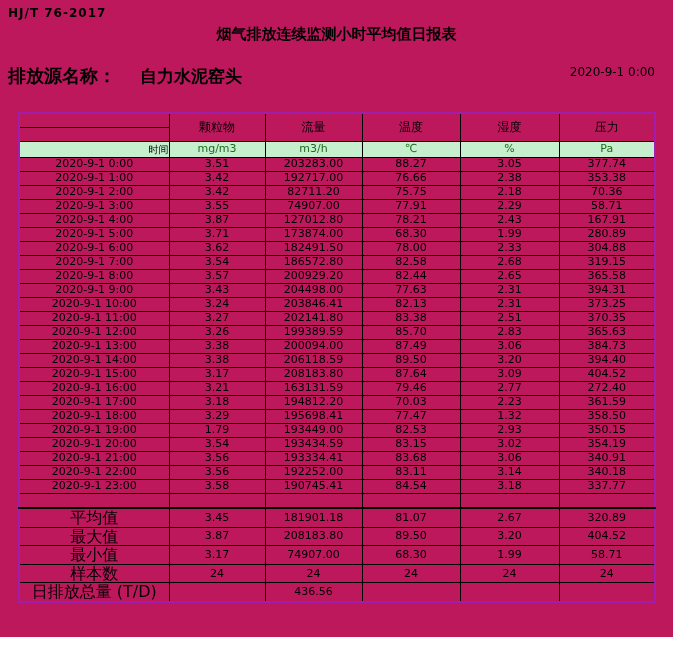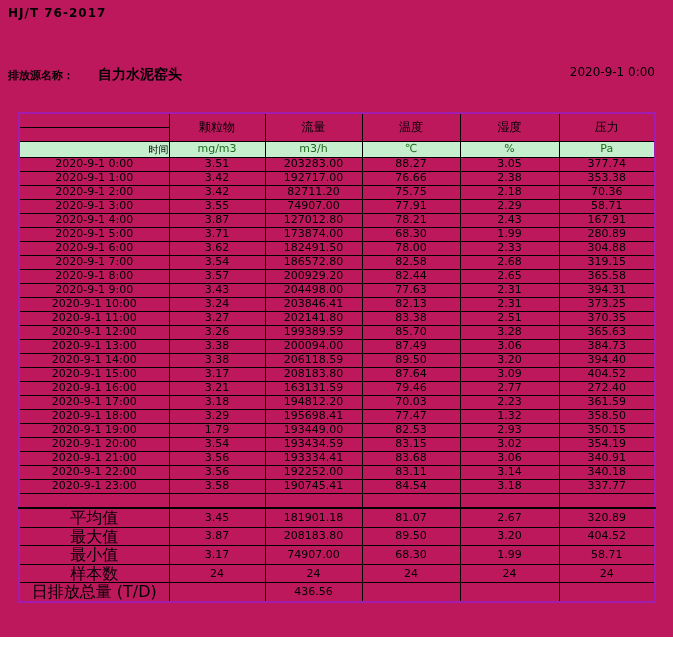--- a/index.html
+++ b/index.html
@@ -14,22 +14,22 @@
   }
   .std {
     position: absolute; left: 8px; top: 6px;
     font-size: 12px; font-weight: bold; letter-spacing: 1px;
   }
   .title {
     position: absolute; top: 25px; left: 0; width: 100%;
     text-align: center; font-size: 15px; font-weight: bold;
   }
   .meta-row { position: absolute; top: 64px; left: 8px; right: 18px; height: 16px; }
-  .src-label { font-size: 11px; font-weight: bold; }
-  .src-value { font-size: 14px; font-weight: bold; margin-left: 24px; margin-top: 26px; }
+  .src-label { font-size: 18px; font-weight: bold; }
+  .src-value { font-size: 17px; font-weight: bold; margin-left: 24px; margin-top: 26px; }
   .datetime { position: absolute; right: 0; top: 1px; font-size: 12px; font-weight: normal; }
 
   table.report {
     position: absolute; left: 18px; top: 112px;
     width: 636px; border-collapse: collapse; table-layout: fixed;
     border: 2px solid #a21caf;
   }
   table.report th, table.report td {
     border: 1px solid #000;
     padding: 0; margin: 0;
@@ -63,20 +63,21 @@
   .s-month { left: 626px; }
   .s-day { left: 659px; }
 </style>
 </head>
 <body>
 
 <div class="page">
 
   <div class="std">HJ/T 76-2017</div>
 
+  <div class="title">烟气排放连续监测小时平均值日报表</div>
 
   <div class="meta-row">
     <span class="src-label">排放源名称：</span><span class="src-value">自力水泥窑头</span>
     <span class="datetime">2020-9-1 0:00</span>
   </div>
 
   <table class="report">
     <colgroup>
       <col style="width:150px">
       <col style="width:96px">
@@ -201,21 +202,21 @@
           <td>202141.80</td>
           <td>83.38</td>
           <td>2.51</td>
           <td>370.35</td>
         </tr>
         <tr>
           <td>2020-9-1 12:00</td>
           <td>3.26</td>
           <td>199389.59</td>
           <td>85.70</td>
-          <td>3.28</td>
+          <td>2.83</td>
           <td>365.63</td>
         </tr>
         <tr>
           <td>2020-9-1 13:00</td>
           <td>3.38</td>
           <td>200094.00</td>
           <td>87.49</td>
           <td>3.06</td>
           <td>384.73</td>
         </tr>

